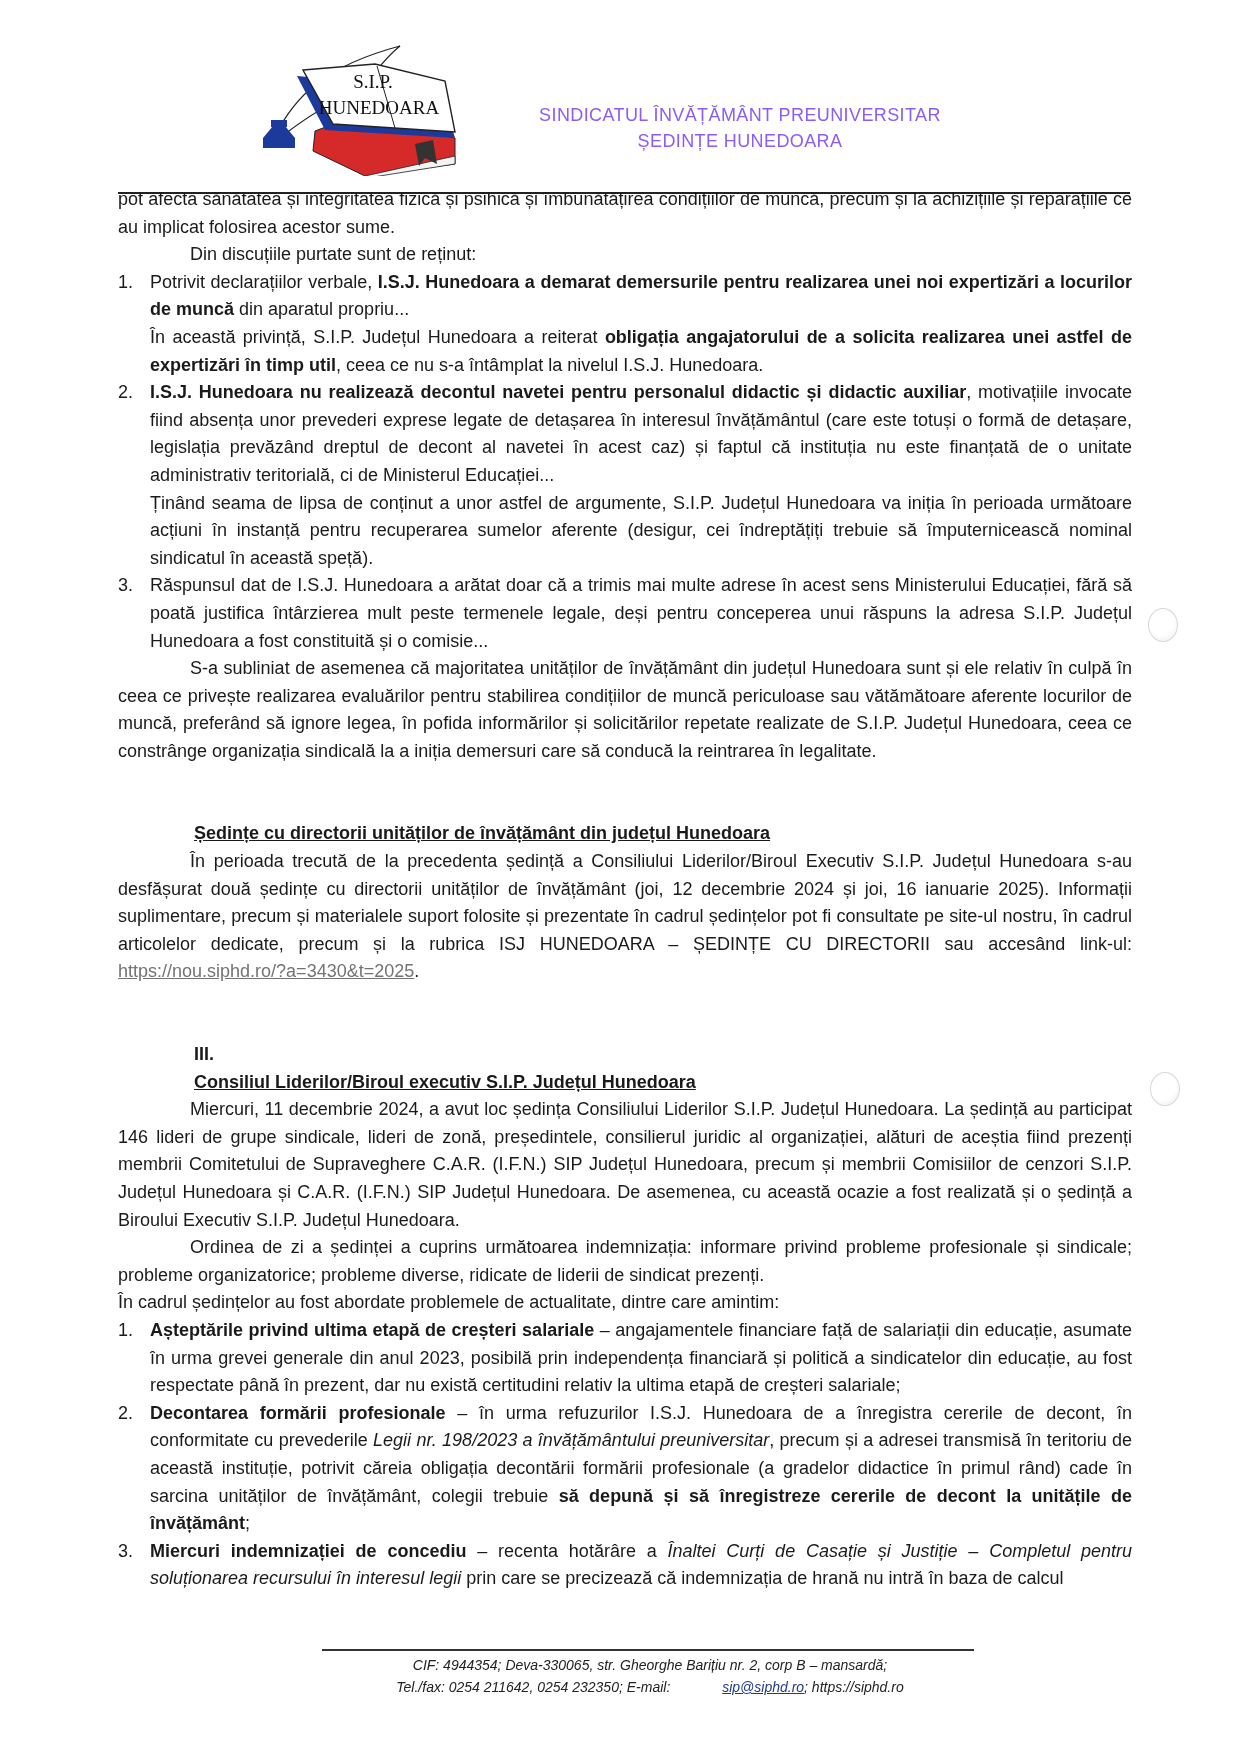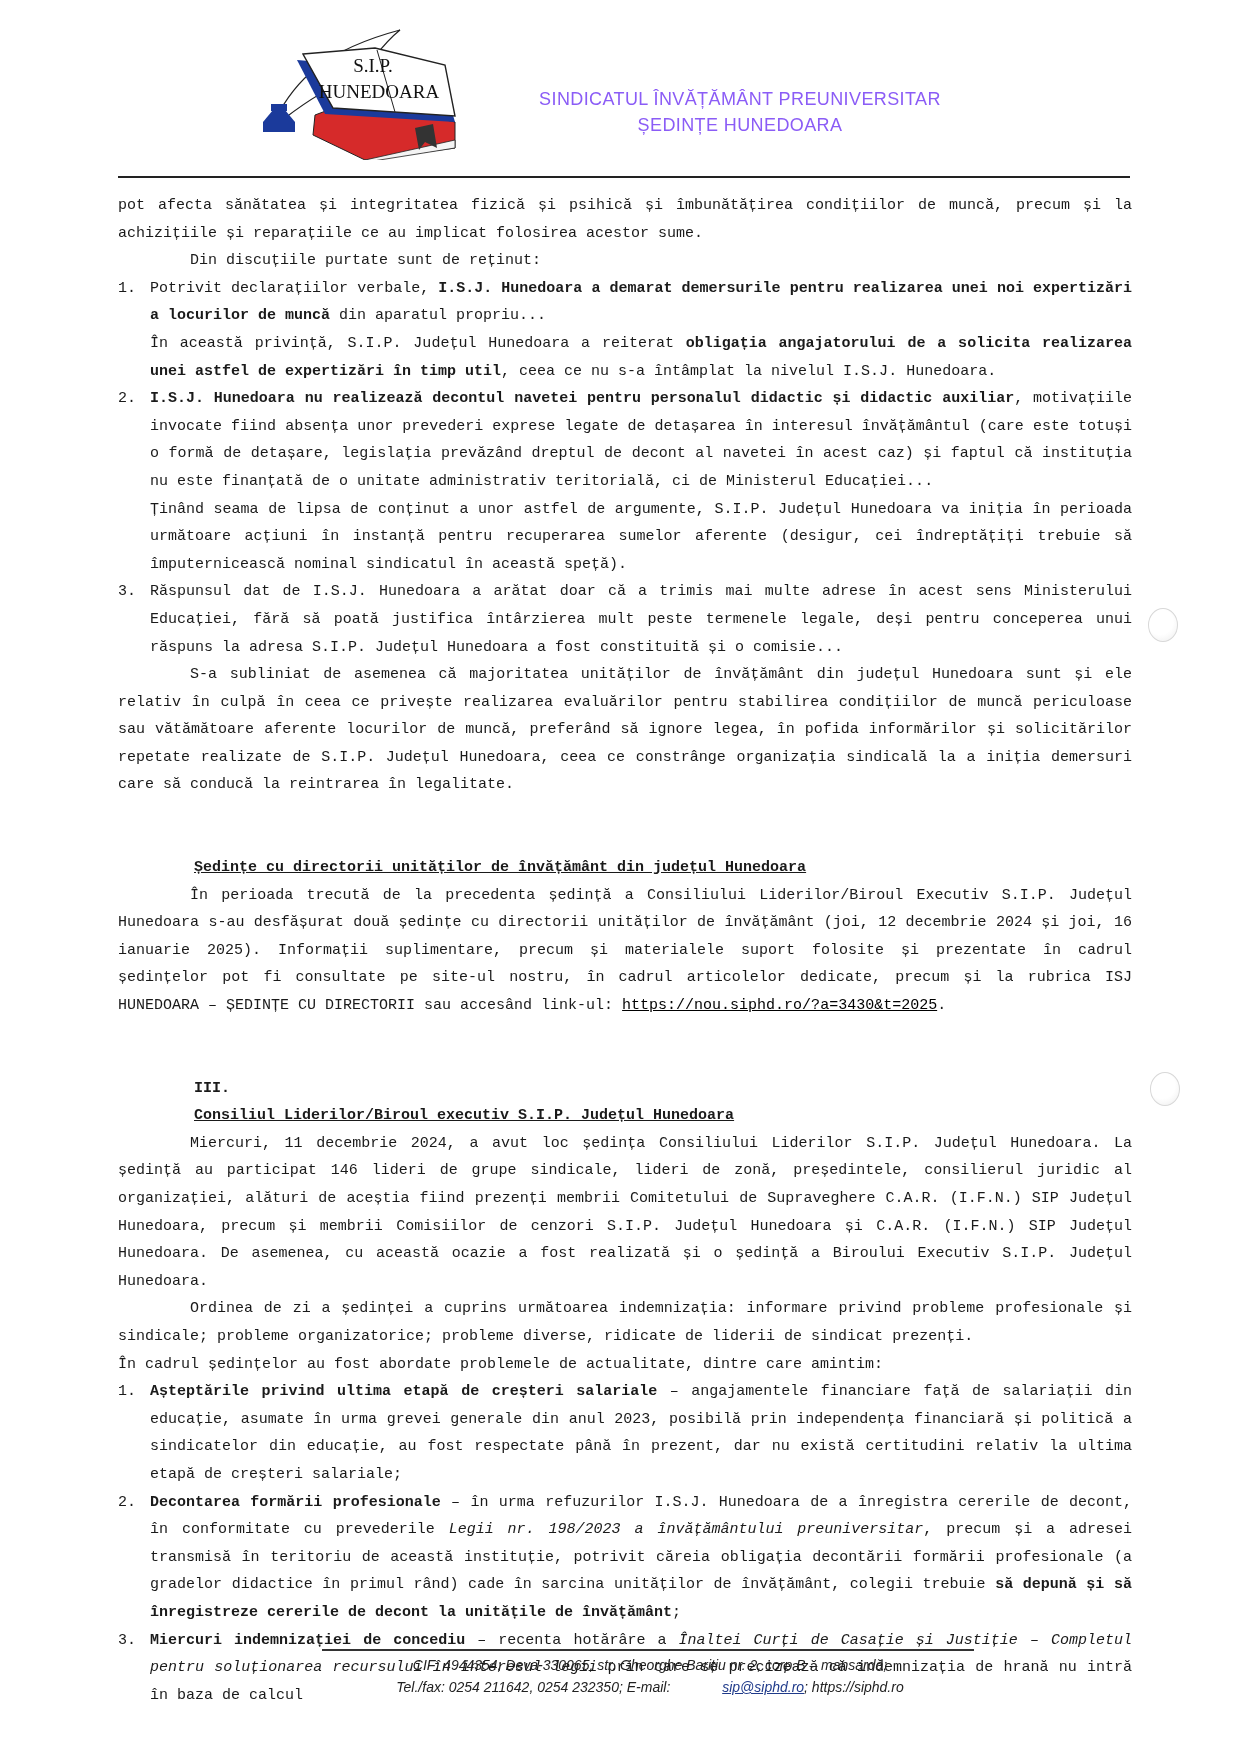--- a/index.html
+++ b/index.html
@@ -1,43 +1,43 @@
 <!DOCTYPE html>
 <html><head>
 <meta charset="utf-8">
 <style>
   html, body { margin: 0; padding: 0; background: #ffffff; }
   body {
     width: 1240px; height: 1755px; position: relative; overflow: hidden;
     font-family: "Liberation Sans", "DejaVu Sans", sans-serif;
     color: #1a1a1a;
   }
-  .header { position: absolute; left: 0; top: 0; width: 1240px; height: 180px; }
+  .header { position: absolute; left: 0; top: 16px; width: 1240px; height: 180px; }
   .logo { position: absolute; left: 255px; top: 10px; width: 250px; height: 150px; }
   .org-name {
     position: absolute; left: 520px; top: 86px; width: 440px;
     text-align: center; font-size: 18px; letter-spacing: 0.4px; line-height: 26px; color: #8b5cf6;
   }
   .header-rule { position: absolute; left: 118px; top: 176px; width: 1012px; height: 2px; background: #222; }
 
   .content {
-    position: absolute; left: 118px; top: 192px; width: 1014px;
-    font-size: 15px; line-height: 27.6px; text-align: justify; font-family: Liberation Mono, monospace;
+    position: absolute; left: 118px; top: 186px; width: 1014px;
+    font-size: 18px; line-height: 27.6px; text-align: justify;
   }
   .content p { margin: 0; }
   .indent { text-indent: 72px; }
   .ol { margin: 0; padding: 0; list-style: none; }
   .ol li { position: relative; padding-left: 32px; }
   .ol li .num { position: absolute; left: 0; top: 0; }
   b, .b { font-weight: bold; }
   i, .i { font-style: italic; }
   .gap { height: 55px; }
   .section-title { font-weight: bold; text-decoration: underline; padding-left: 76px; }
   .roman { font-weight: bold; padding-left: 76px; }
-  a.link { color: #000000; text-decoration: underline; }
+  a.link { color: #737373; text-decoration: underline; }
 
   .hole { position: absolute; width: 28px; height: 32px; border-radius: 50%;
     border: 1.5px solid #d8d8d8; background: radial-gradient(circle at 40% 40%, #ffffff 50%, #ececec 100%); }
 
   .footer-rule { position: absolute; left: 322px; top: 1649px; width: 652px; height: 1.5px; background: #333; }
   .footer { position: absolute; left: 300px; top: 1654px; width: 700px; text-align: center;
     font-style: italic; font-size: 14px; line-height: 22px; color: #222; }
   .footer a { color: #1f3a8a; text-decoration: underline; margin-left: 48px; }
 </style>
 </head>

